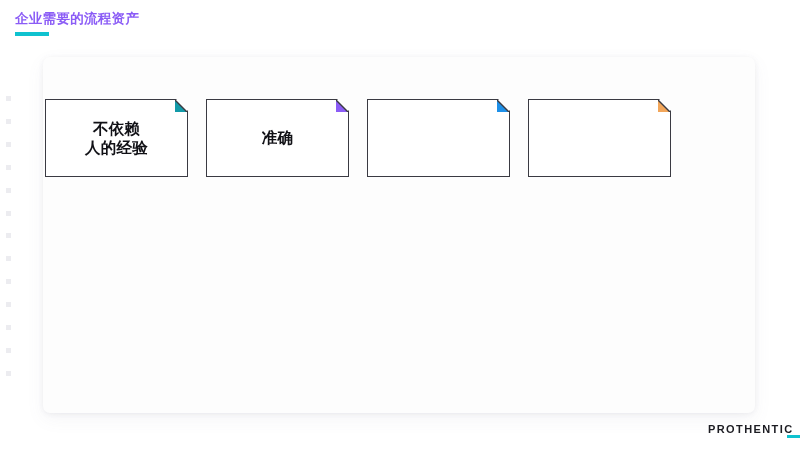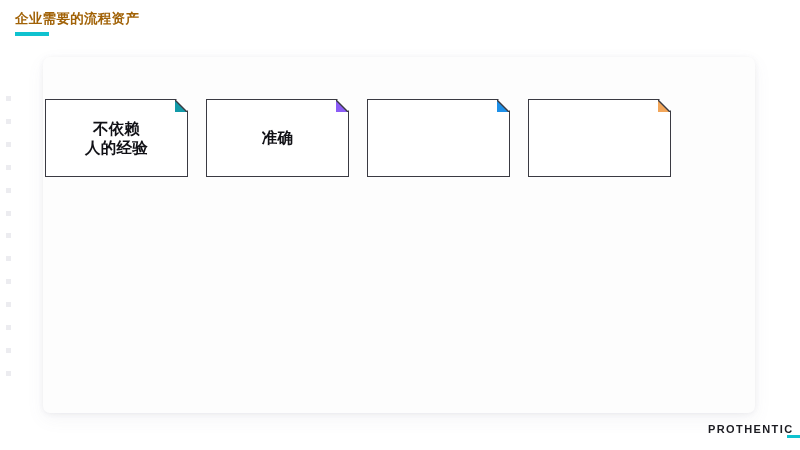--- a/index.html
+++ b/index.html
@@ -41,21 +41,21 @@
 
   
   .slide-header {
     position: absolute;
     left: 15px;
     top: 11px;
   }
   .slide-title {
     font-size: 13.5px;
     font-weight: bold;
-    color: #a16207;
+    color: #8b5cf6;
     letter-spacing: 0.3px;
     line-height: 1.2;
     white-space: nowrap;
   }
   .title-accent {
     margin-top: 5px;
     width: 34px;
     height: 3.5px;
     background: #0fc2cf;
   }

